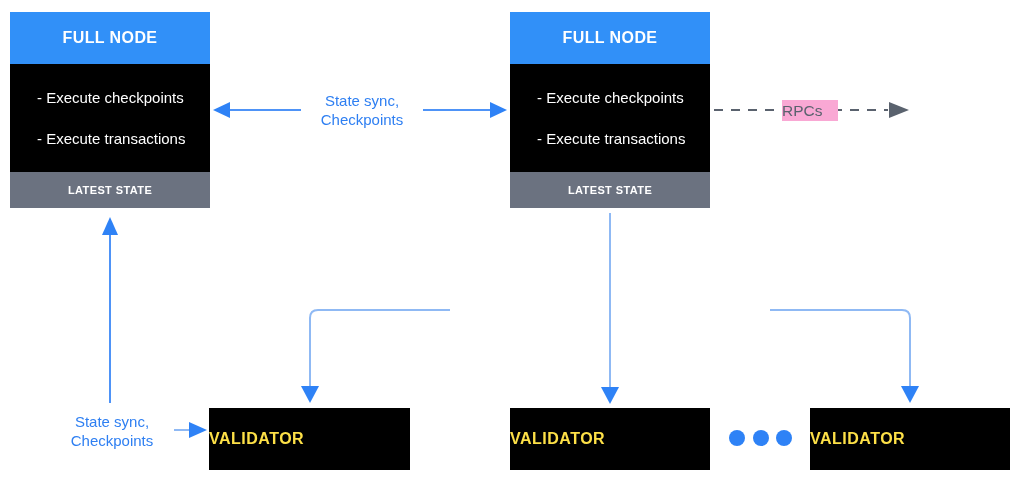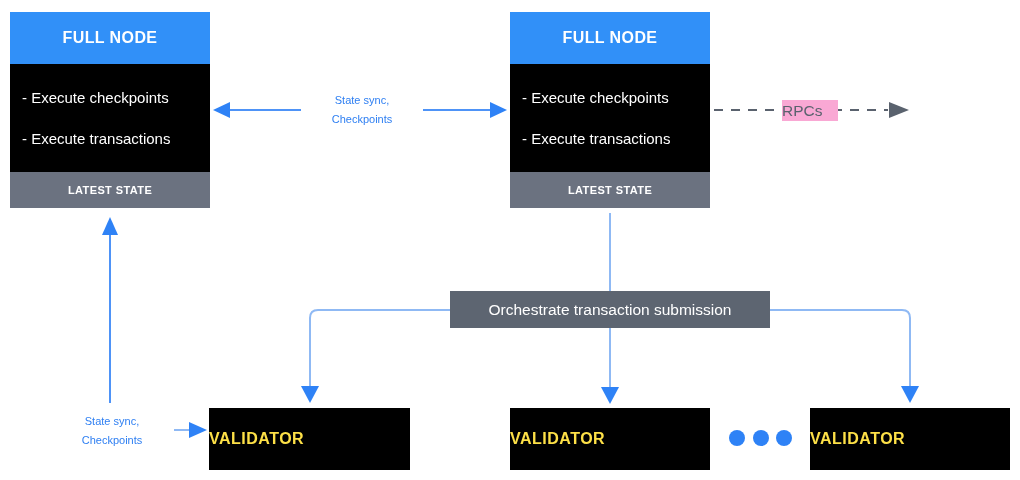--- a/index.html
+++ b/index.html
@@ -39,21 +39,21 @@
     justify-content: center;
   }
   .fn-body {
     flex: 1;
     background: #000000;
     color: #ffffff;
     display: flex;
     flex-direction: column;
     justify-content: center;
     gap: 24px;
-    padding-left: 12px;
+    padding-left: 27px;
     font-size: 15px;
     font-weight: 500;
   }
   .fn-footer {
     height: 36px;
     background: #6B7280;
     color: #ffffff;
     font-size: 11px;
     font-weight: 700;
     letter-spacing: 0.4px;
@@ -86,21 +86,21 @@
     display: flex;
     align-items: center;
     z-index: 2;
   }
   .val-1 { left: 209px; width: 201px; }
   .val-2 { left: 510px; }
   .val-3 { left: 810px; }
   .edge-label {
     position: absolute;
     color: #2E7FF2;
-    font-size: 11px;
+    font-size: 15px;
     line-height: 19px;
     text-align: center;
     background: #ffffff;
     z-index: 3;
   }
   .lbl-top    { left: 301px; top: 91px;  width: 122px; }
   .lbl-bottom { left: 50px;  top: 412px; width: 124px; }
   .rpc-label {
     position: absolute;
     left: 782px; top: 100px;
@@ -160,23 +160,20 @@
 
   <div class="full-node fn-right">
     <div class="fn-header">FULL NODE</div>
     <div class="fn-body">
       <div>- Execute checkpoints</div>
       <div>- Execute transactions</div>
     </div>
     <div class="fn-footer">LATEST STATE</div>
   </div>
 
-  <div class="orchestrator">
-    <span>Orchestrate transaction submission</span>
-  </div>
 
   <div class="validator val-1">
     <span>VALIDATOR</span>
   </div>
   <div class="validator val-2">
     <span>VALIDATOR</span>
   </div>
   <div class="validator val-3">
     <span>VALIDATOR</span>
   </div>

